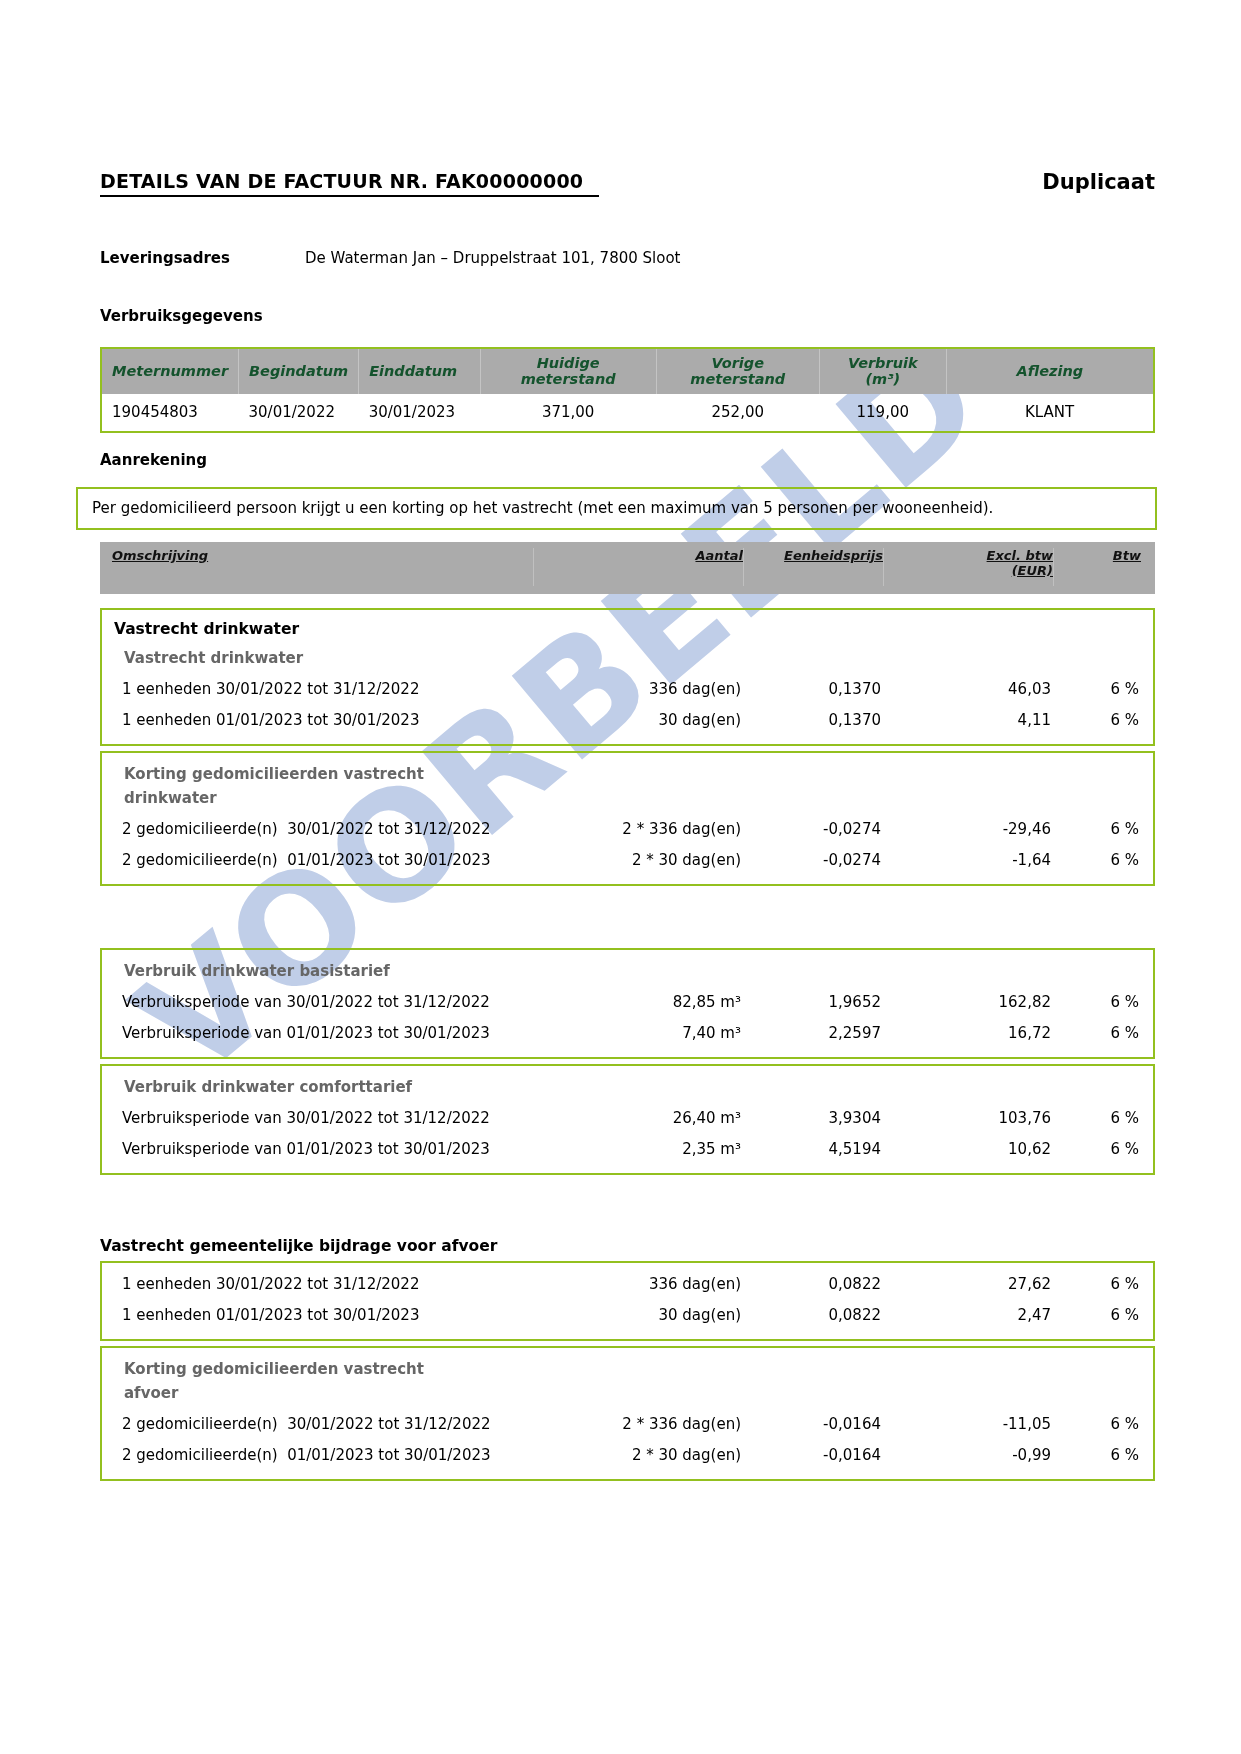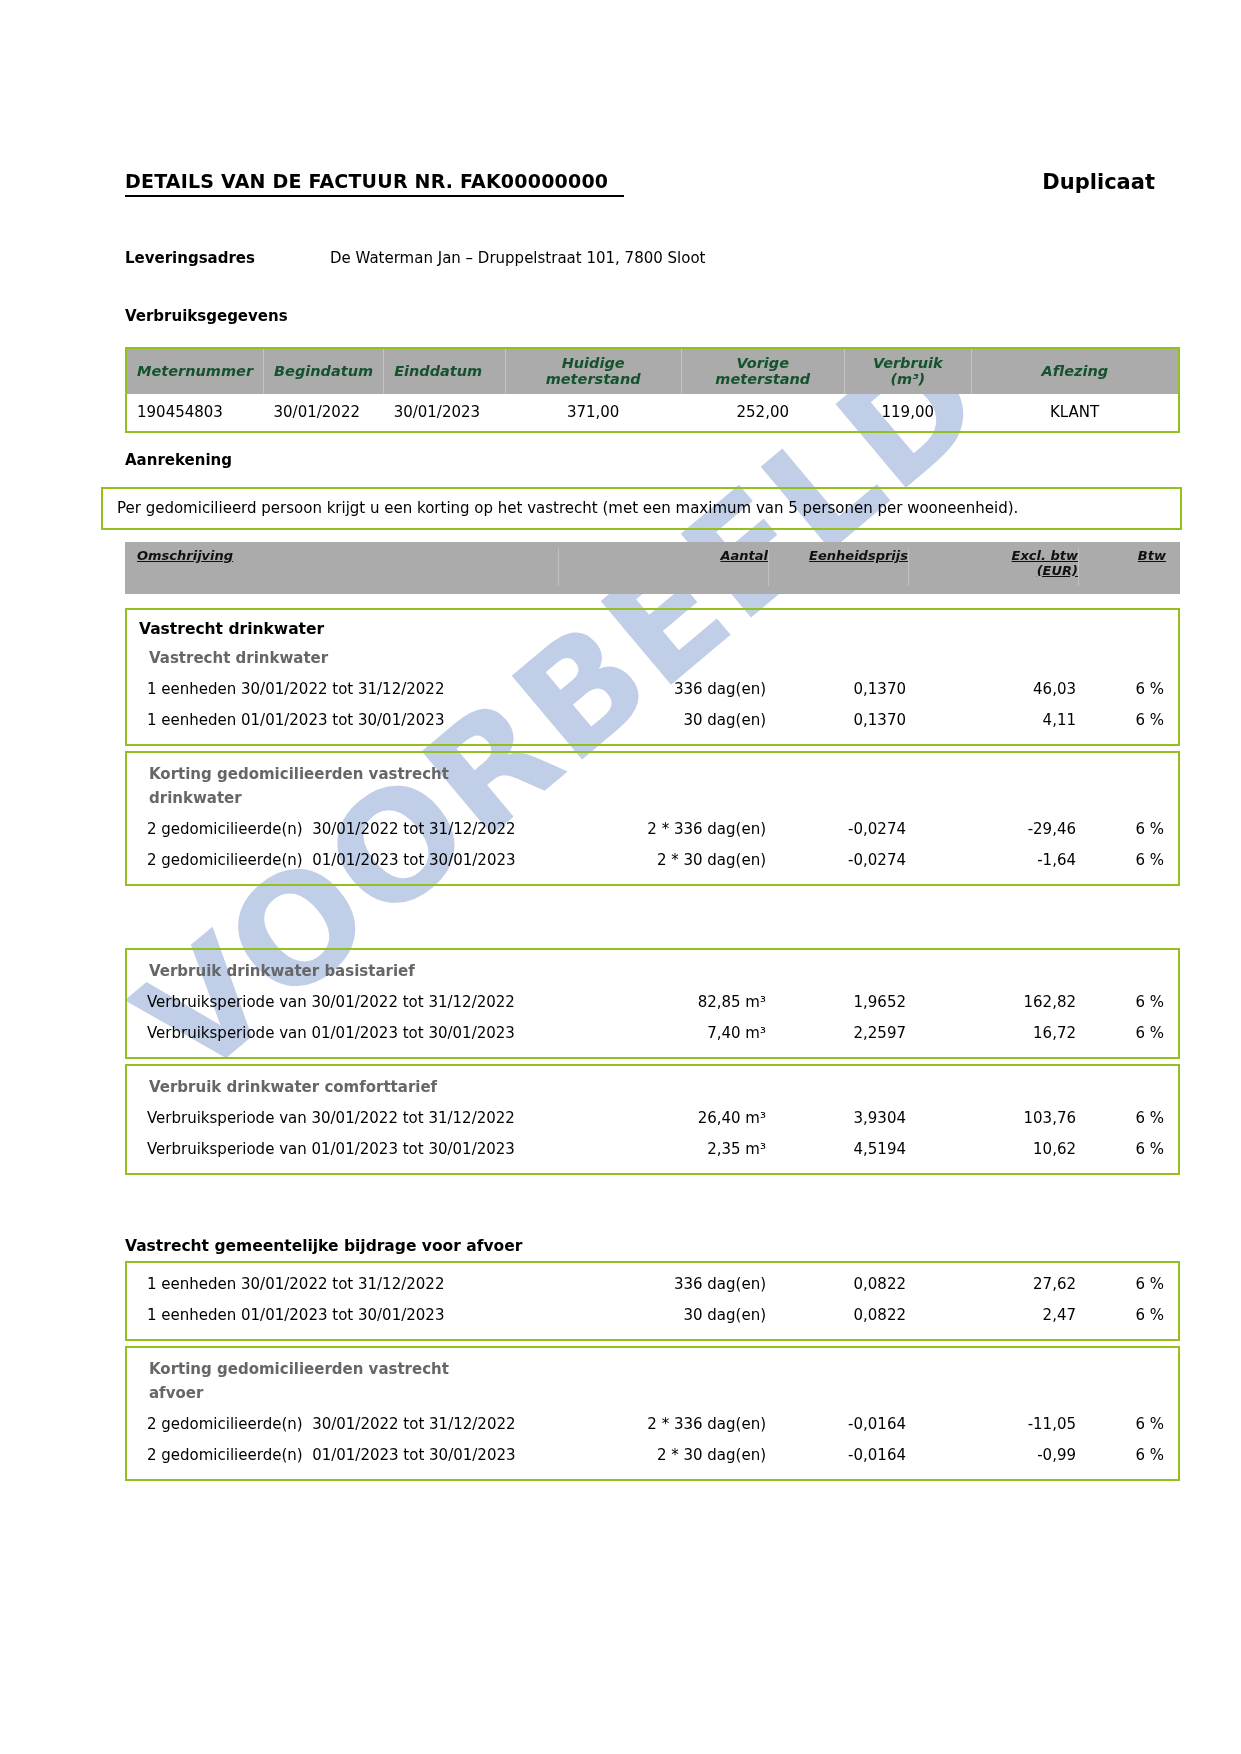--- a/index.html
+++ b/index.html
@@ -15,21 +15,21 @@
     font-family:"DejaVu Sans","Liberation Sans",sans-serif;
     color:#000;font-size:15px;
   }
   .watermark{
     position:absolute;top:390px;left:60px;width:1000px;height:640px;
     display:flex;align-items:center;justify-content:center;
     transform:rotate(-40deg);
     font-size:150px;font-weight:bold;letter-spacing:2px;
     color:var(--wm-blue);z-index:0;white-space:nowrap;user-select:none;
   }
-  .content{position:relative;z-index:1;padding:170px 86px 4px 100px;margin-left:25px;}
+  .content{position:relative;z-index:1;padding:170px 86px 4px 100px;}
 
   .title-row{display:flex;justify-content:space-between;align-items:flex-start;}
   .doc-title{
     font-size:19px;font-weight:bold;letter-spacing:.2px;
     border-bottom:2px solid #000;padding-right:16px;padding-bottom:3px;
     display:inline-block;
   }
   .duplicate{font-size:21px;font-weight:bold;}
 
   .addr-row{display:flex;margin-top:52px;}

